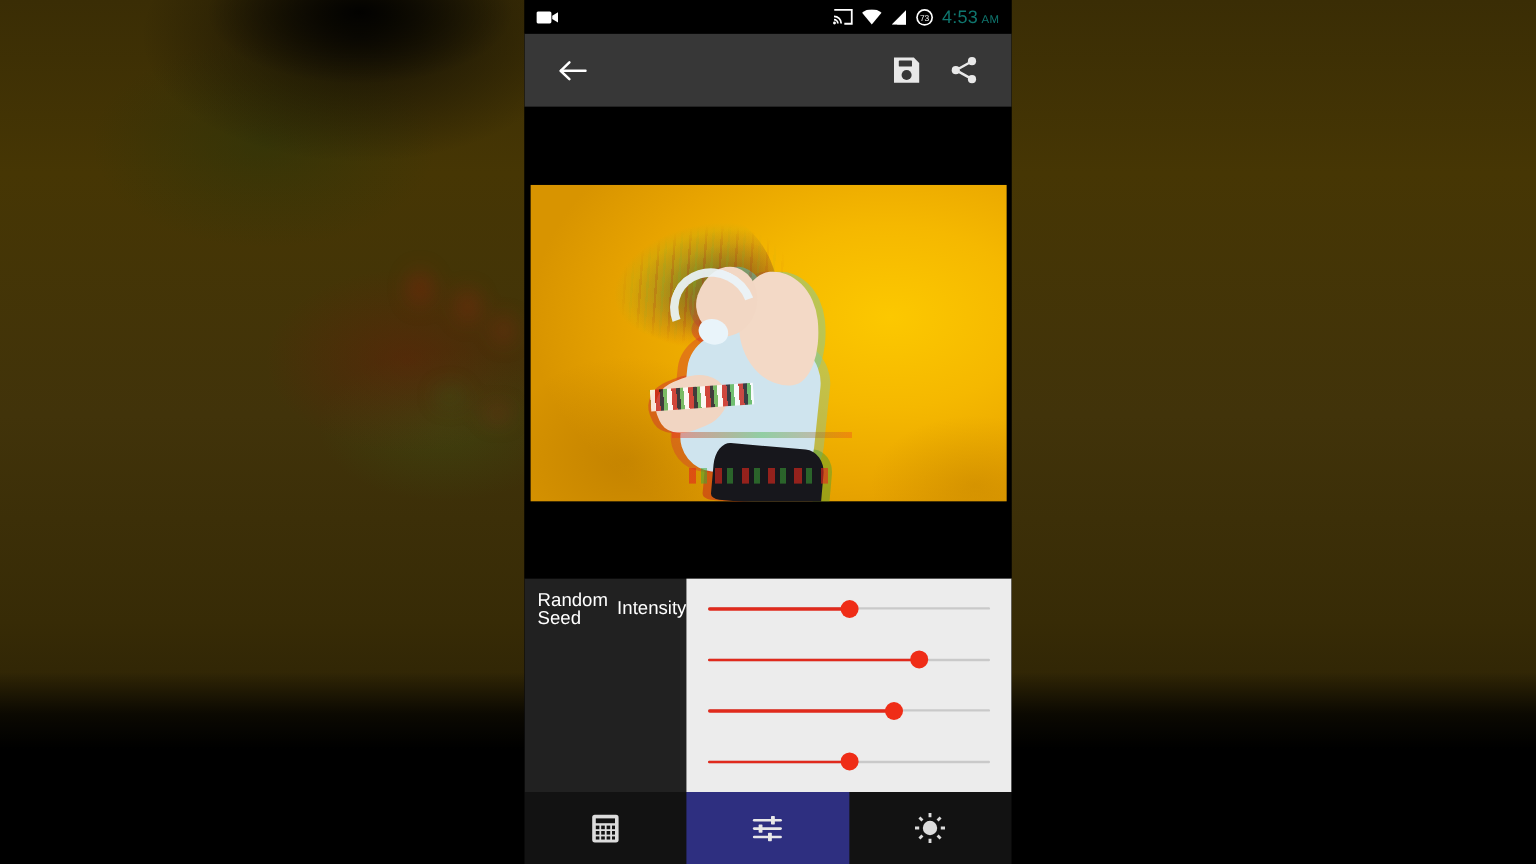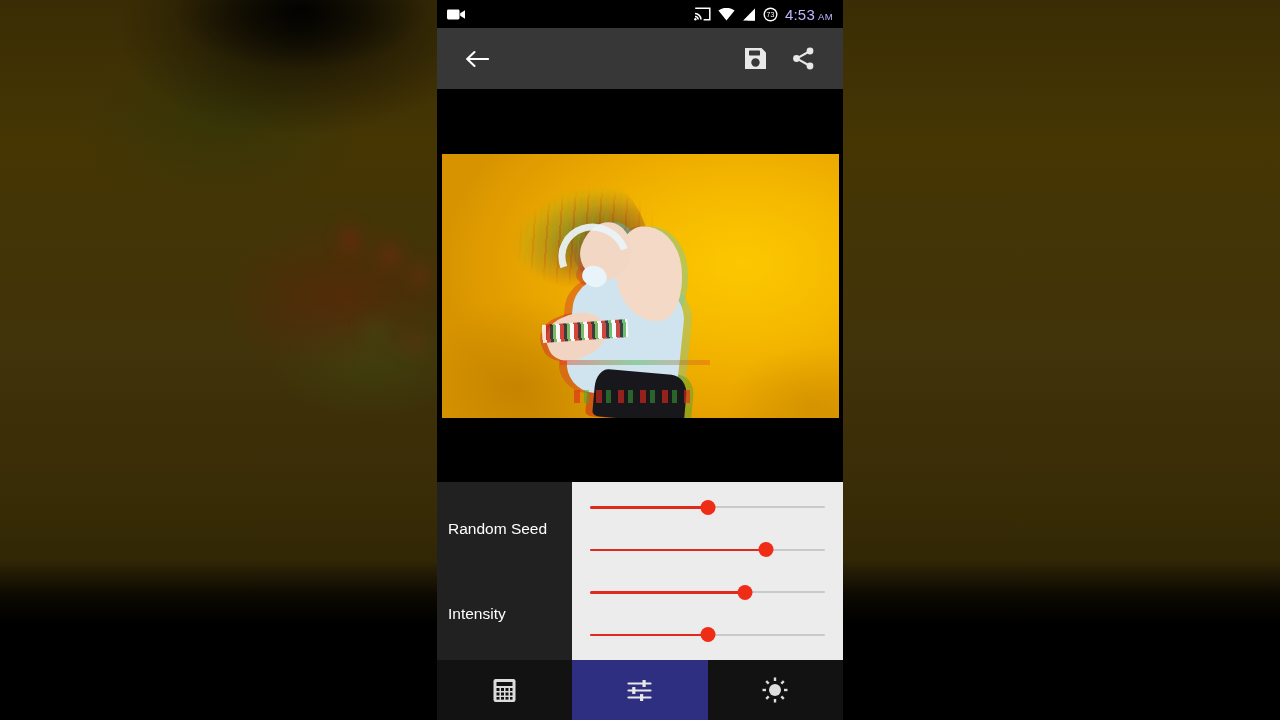--- a/index.html
+++ b/index.html
@@ -83,21 +83,21 @@
   .sb-right {
     position: absolute;
     right: 10px; top: 0;
     height: 28px;
     display: flex;
     align-items: center;
     gap: 7px;
   }
   .sb-icon { display: block; }
   .sb-clock {
-    color: #c4b5fd;
+    color: #0f766e;
     font-size: 15px;
     letter-spacing: .2px;
     display: flex;
     align-items: baseline;
     gap: 3px;
   }
   .sb-clock .ampm { font-size: 9.5px; letter-spacing: .4px; }
 
   
   .toolbar {
@@ -291,21 +291,21 @@
 
   
   .controls {
     display: flex;
     height: 178px;
   }
   .labels {
     width: 135px;
     background: #212121;
     display: flex;
-    flex-direction: column;
+    flex-direction: row;
     justify-content: space-around;
     padding: 4px 0 4px 11px;
     box-sizing: border-box;
   }
   .label-row {
     color: #ffffff;
     font-size: 15.5px;
     line-height: 1;
     height: 44px;
     display: flex;

